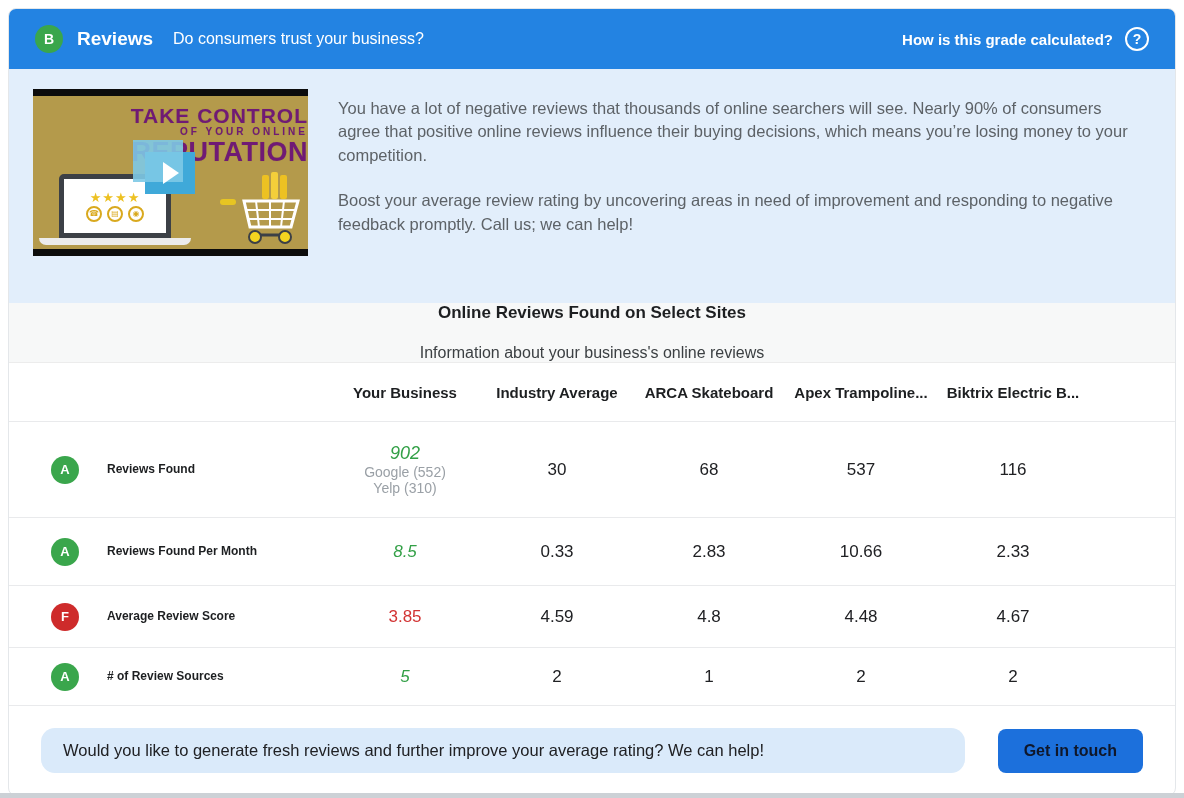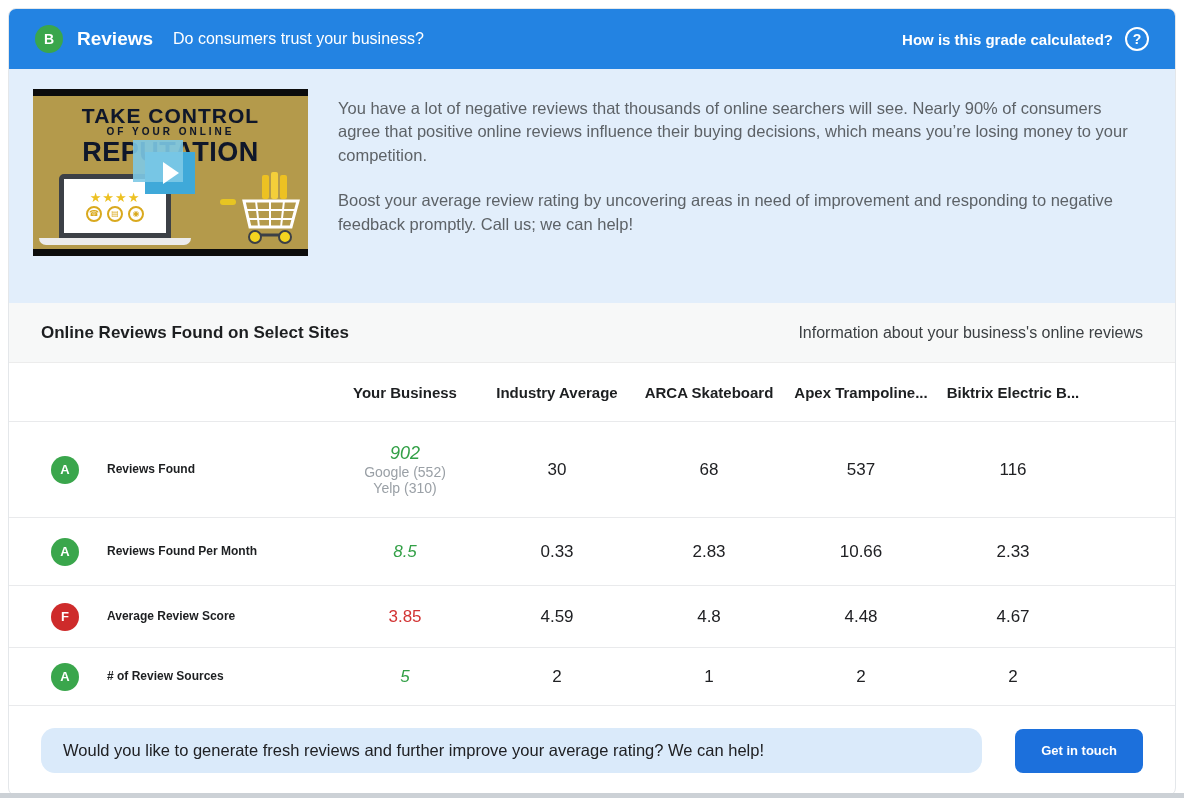--- a/index.html
+++ b/index.html
@@ -58,21 +58,21 @@
     flex:0 0 275px;height:167px;
     background:#0c0c0c;
     padding:7px 0;
     cursor:pointer;
   }
   .thumb-inner{
     position:relative;width:100%;height:153px;
     background:var(--gold);
     overflow:hidden;
   }
-  .vt{ text-align:center;color:#0f172a;font-weight:bold;line-height:1.05;
+  .vt{ text-align:right;color:#701a75;font-weight:bold;line-height:1.05;
        text-shadow:0 0 1px rgba(0,0,0,.15); }
   .vt1{margin-top:9px;font-size:21px;letter-spacing:1px;}
   .vt2{font-size:10px;letter-spacing:3px;}
   .vt3{font-size:27px;letter-spacing:.5px;}
   .laptop{position:absolute;left:26px;bottom:4px;}
   .screen{
     width:112px;height:64px;background:#fff;
     border:5px solid #3c4046;border-radius:5px 5px 0 0;
     display:flex;flex-direction:column;align-items:center;justify-content:center;gap:2px;
   }
@@ -95,21 +95,21 @@
     position:absolute;left:18px;top:10px;width:0;height:0;z-index:2;
     border-left:16px solid #fff;border-top:11px solid transparent;border-bottom:11px solid transparent;
   }
   .cart-svg{position:absolute;right:6px;bottom:4px;}
   .intro-text{font-size:16.5px;color:#5d6267;line-height:1.42;padding-top:8px;max-width:830px;}
   .intro-text p + p{margin-top:22px;}
   
   .section-bar{
     background:#f7f8f8;height:60px;
     display:flex;align-items:center;justify-content:space-between;
-    padding:0 32px;border-bottom:1px solid #ececec;
+    padding:0 32px;border-bottom:1px solid #ececec;flex-direction:column;
   }
   .section-title{font-size:17px;font-weight:bold;color:#1d1f21;}
   .section-sub{font-size:16px;color:#3c4043;}
   
   .tbl{background:#fff;}
   .trow,.thead{
     display:grid;
     grid-template-columns:290px repeat(5,1fr);
     align-items:center;
     padding-left:30px;padding-right:86px;
@@ -135,23 +135,23 @@
   
   .cta{
     display:flex;align-items:center;gap:33px;
     padding:22px 32px 22px 32px;border-top:1px solid #e9eaec;
   }
   .pill{
     flex:1;background:var(--pill-bg);border-radius:14px;
     padding:13px 22px;font-size:16.5px;color:#202124;
   }
   .btn{
-    flex:0 0 auto;background:var(--button-blue);color:#ffffff;
+    flex:0 0 auto;background:var(--button-blue);color:#0f172a;
     border:none;border-radius:8px;height:44px;padding:0 26px;
-    font-size:13px;font-weight:bold;cursor:pointer;
+    font-size:16px;font-weight:bold;cursor:pointer;
     font-family:inherit;
     text-align:center;
   }
   .bottom-strip{
     position:absolute;left:0;bottom:0;width:1184px;height:5px;background:#ccd1d6;
   }
 </style>
 </head>
 <body>
 

